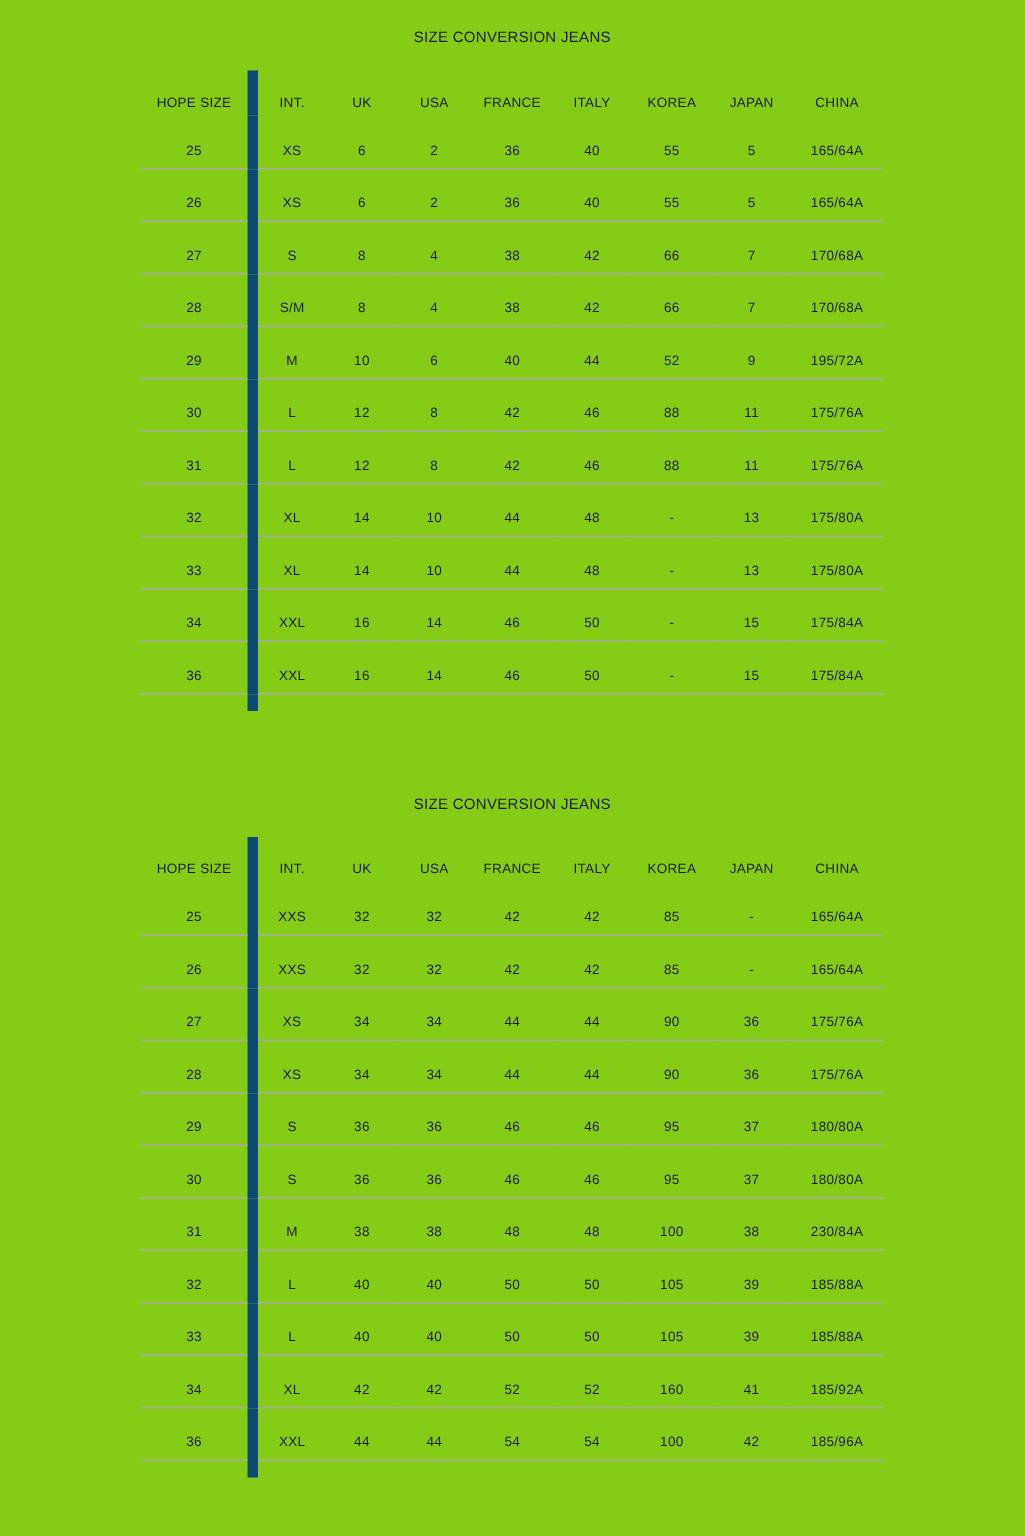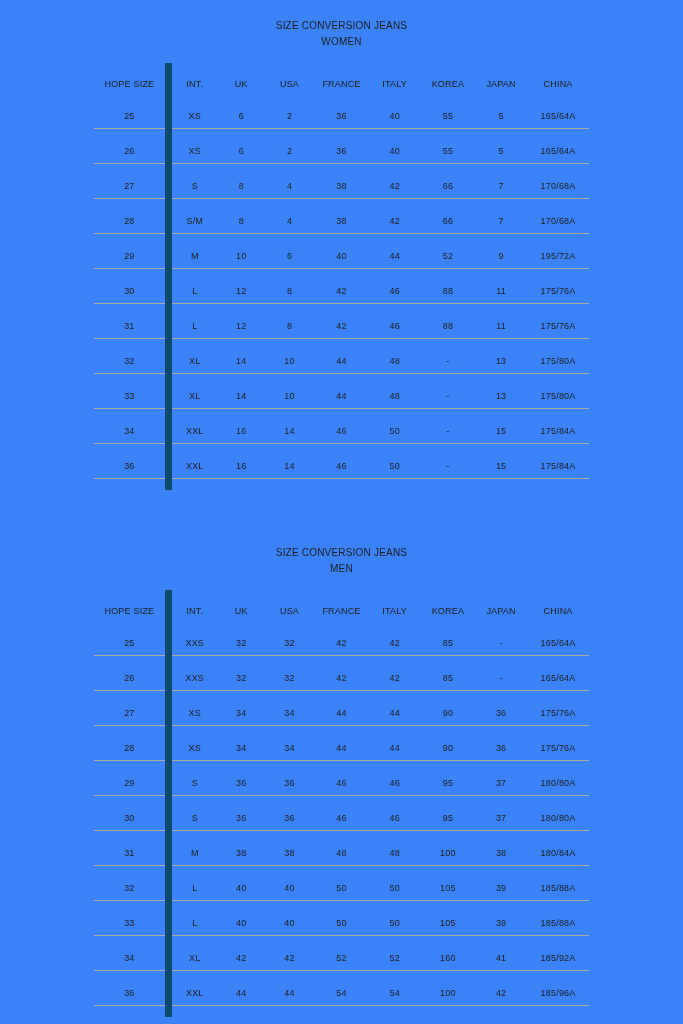--- a/index.html
+++ b/index.html
@@ -8,21 +8,21 @@
     background: #ffffff;
     width: 683px;
     height: 1024px;
     overflow: hidden;
     font-family: "Liberation Sans", "DejaVu Sans", sans-serif;
     color: #1e1e1e;
   }
   .page {
     width: 683px;
     height: 1024px;
-    background: #3b82f6;
+    background: #84cc16;
   }
   section.size-section {
     width: 683px;
   }
   section.size-section.women { padding-top: 18px; }
   section.size-section.men   { margin-top: 55px; }
 
   .table-title {
     text-align: center;
     font-size: 10px;
@@ -66,21 +66,20 @@
   }
 </style>
 </head>
 <body>
 
 <div class="page">
 
   <section class="size-section women">
     <div class="table-title">
       <div>SIZE CONVERSION JEANS</div>
-      <div>WOMEN</div>
     </div>
     <table class="size-table">
       <colgroup>
         <col style="width:15%">
           <col style="width:10%">
           <col style="width:9.5%">
         <col style="width:10%">
           <col style="width:11%">
           <col style="width:10.5%">
         <col style="width:11%">
@@ -228,21 +227,20 @@
           <td class="col-first"></td>
           <td colspan="8"></td>
         </tr>
       </tfoot>
     </table>
   </section>
 
   <section class="size-section men">
     <div class="table-title">
       <div>SIZE CONVERSION JEANS</div>
-      <div>MEN</div>
     </div>
     <table class="size-table">
       <colgroup>
         <col style="width:15%">
           <col style="width:10%">
           <col style="width:9.5%">
         <col style="width:10%">
           <col style="width:11%">
           <col style="width:10.5%">
         <col style="width:11%">
@@ -331,21 +329,21 @@
           </tr>
           <tr>
             <td class="col-first">31</td>
             <td>M</td>
             <td>38</td>
             <td>38</td>
             <td>48</td>
             <td>48</td>
             <td>100</td>
             <td>38</td>
-            <td>180/84A</td>
+            <td>230/84A</td>
           </tr>
           <tr>
             <td class="col-first">32</td>
             <td>L</td>
             <td>40</td>
             <td>40</td>
             <td>50</td>
             <td>50</td>
             <td>105</td>
             <td>39</td>

